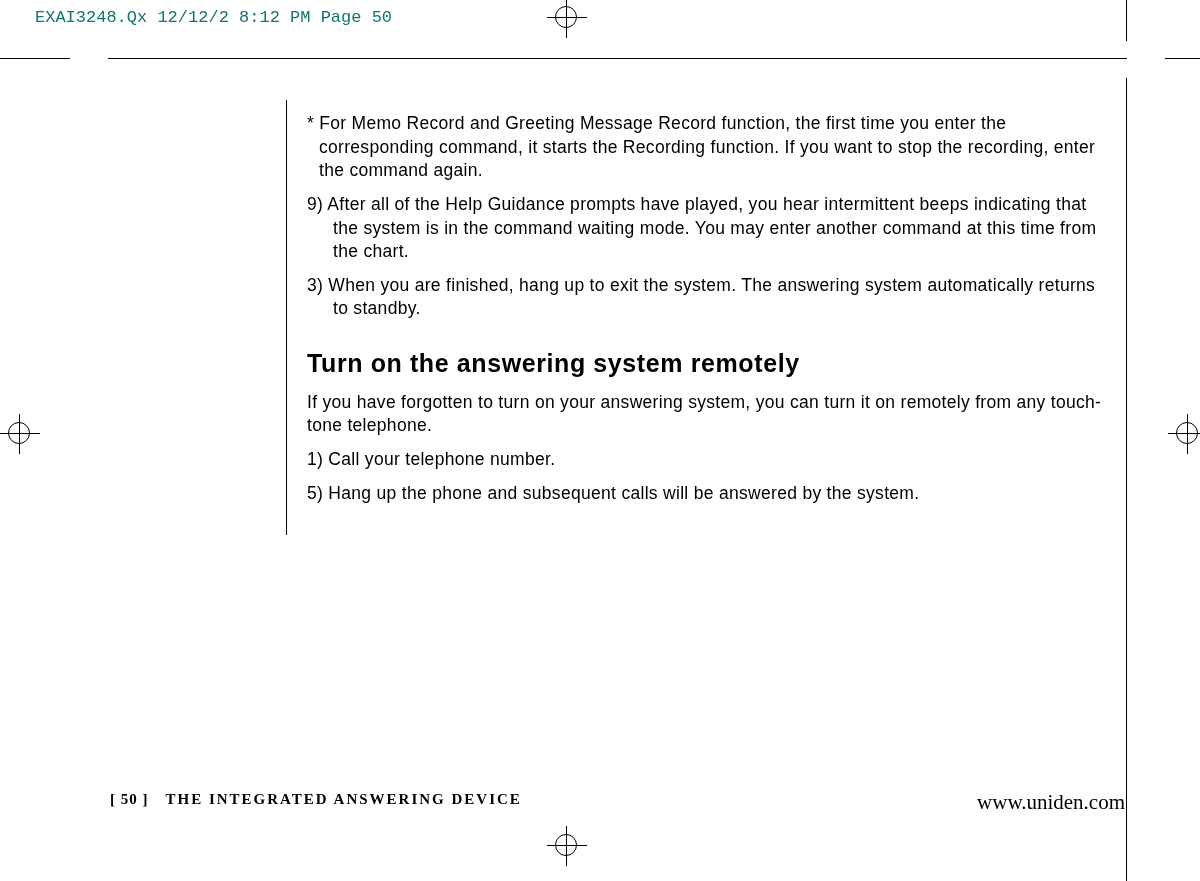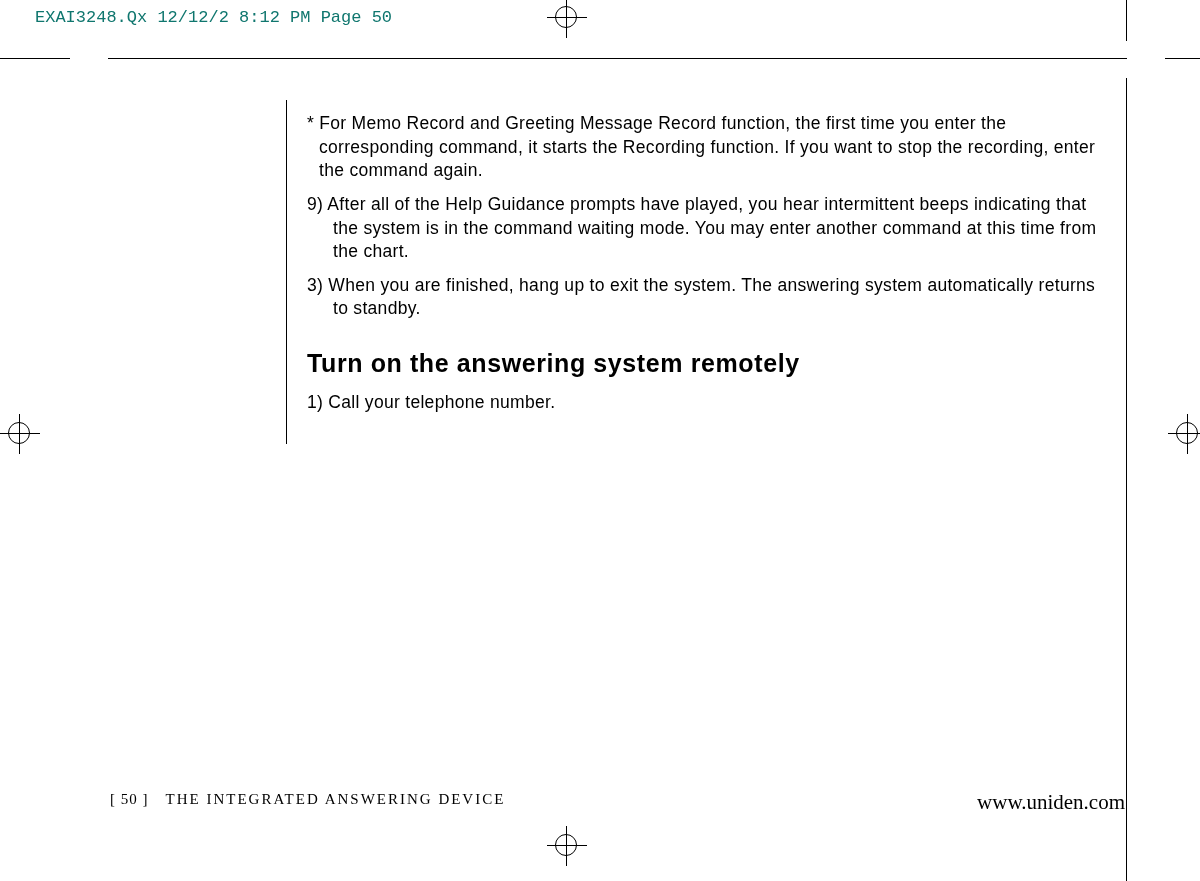--- a/index.html
+++ b/index.html
@@ -48,21 +48,21 @@
   .heading { font-weight: bold; font-size: 25px; margin-top: 26px; margin-bottom: 6px; letter-spacing: 0.6px; }
 
   .b0 { font-weight: bold; font-style: italic; }
 
   .footer {
     position: absolute;
     left: 110px; right: 75px;
     top: 790px;
     font-size: 15px;
   }
-  .footer-left { font-weight: normal; letter-spacing: 2px; font-family: Georgia, 'Times New Roman', serif; }
+  .footer-left { font-weight: bold; letter-spacing: 2px; font-family: Georgia, 'Times New Roman', serif; }
   .footer-left .pg { letter-spacing: 1px; }
   .footer-right { position: absolute; right: 0; top: 0; font-family: Georgia, 'Times New Roman', serif; font-size: 21px; }
 
 </style>
 </head>
 <body>
 
 <div class="crop-line crop-h1"></div>
 <div class="crop-line crop-h2"></div>
 <div class="crop-line crop-h3"></div>
@@ -92,25 +92,27 @@
 
 <div class="page-info">EXAI3248.Qx  12/12/2 8:12 PM  Page 50</div>
 
 <div class="content">
   <p class="note">* For Memo Record and Greeting Message Record function, the first time you enter the corresponding command, it starts the Recording function. If you want to stop the recording, enter the command again.</p>
 
   <p class="li">9) After all of the Help Guidance prompts have played, you hear intermittent beeps indicating that the system is in the command waiting mode. You may enter another command at this time from the chart.</p>
   <p class="li">3) When you are finished, hang up to exit the system. The answering system automatically returns to standby.</p>
 
   <p class="heading">Turn on the answering system remotely</p>
+  <p>If you have forgotten to turn on your answering system, you can turn it on remotely from any touch-tone telephone.</p>
 
   <p class="li">1) Call your telephone number.</p>
 
 
 
+  <p class="li">5) Hang up the phone and subsequent calls will be answered by the system.</p>
 </div>
 
 <div class="footer">
   <span class="footer-left">
     <span class="pg">[ 50 ]</span>&nbsp;&nbsp;
     <span>THE INTEGRATED ANSWERING DEVICE</span>
   </span>
   <span class="footer-right">www.uniden.com</span>
 </div>
 

